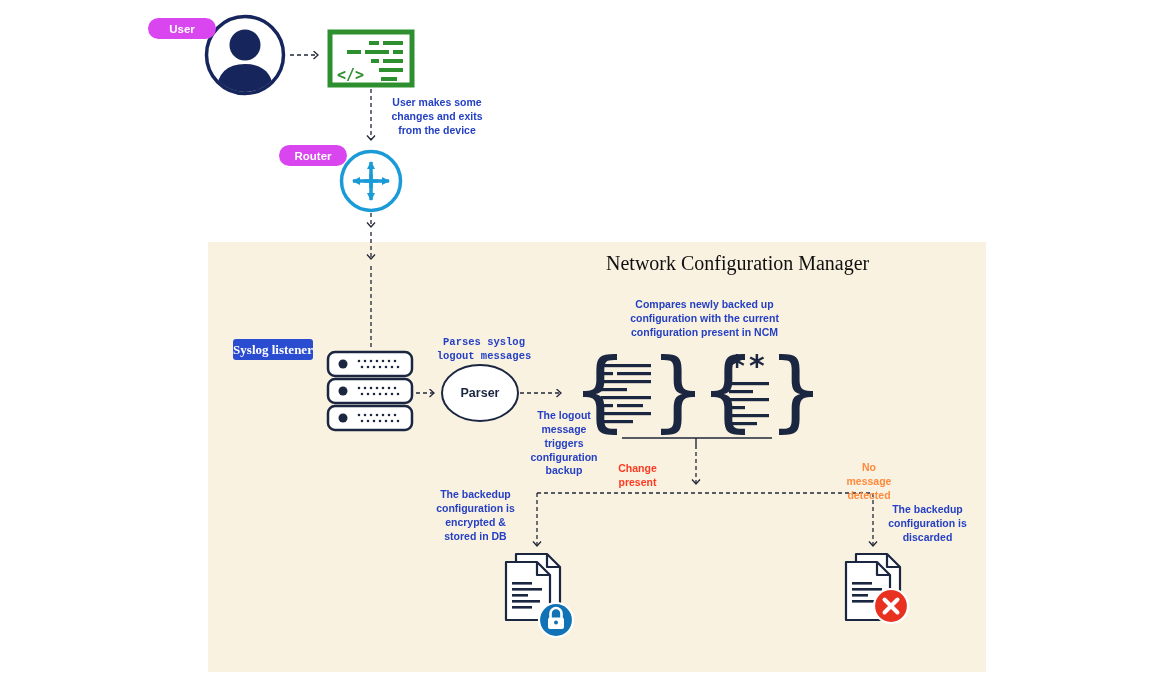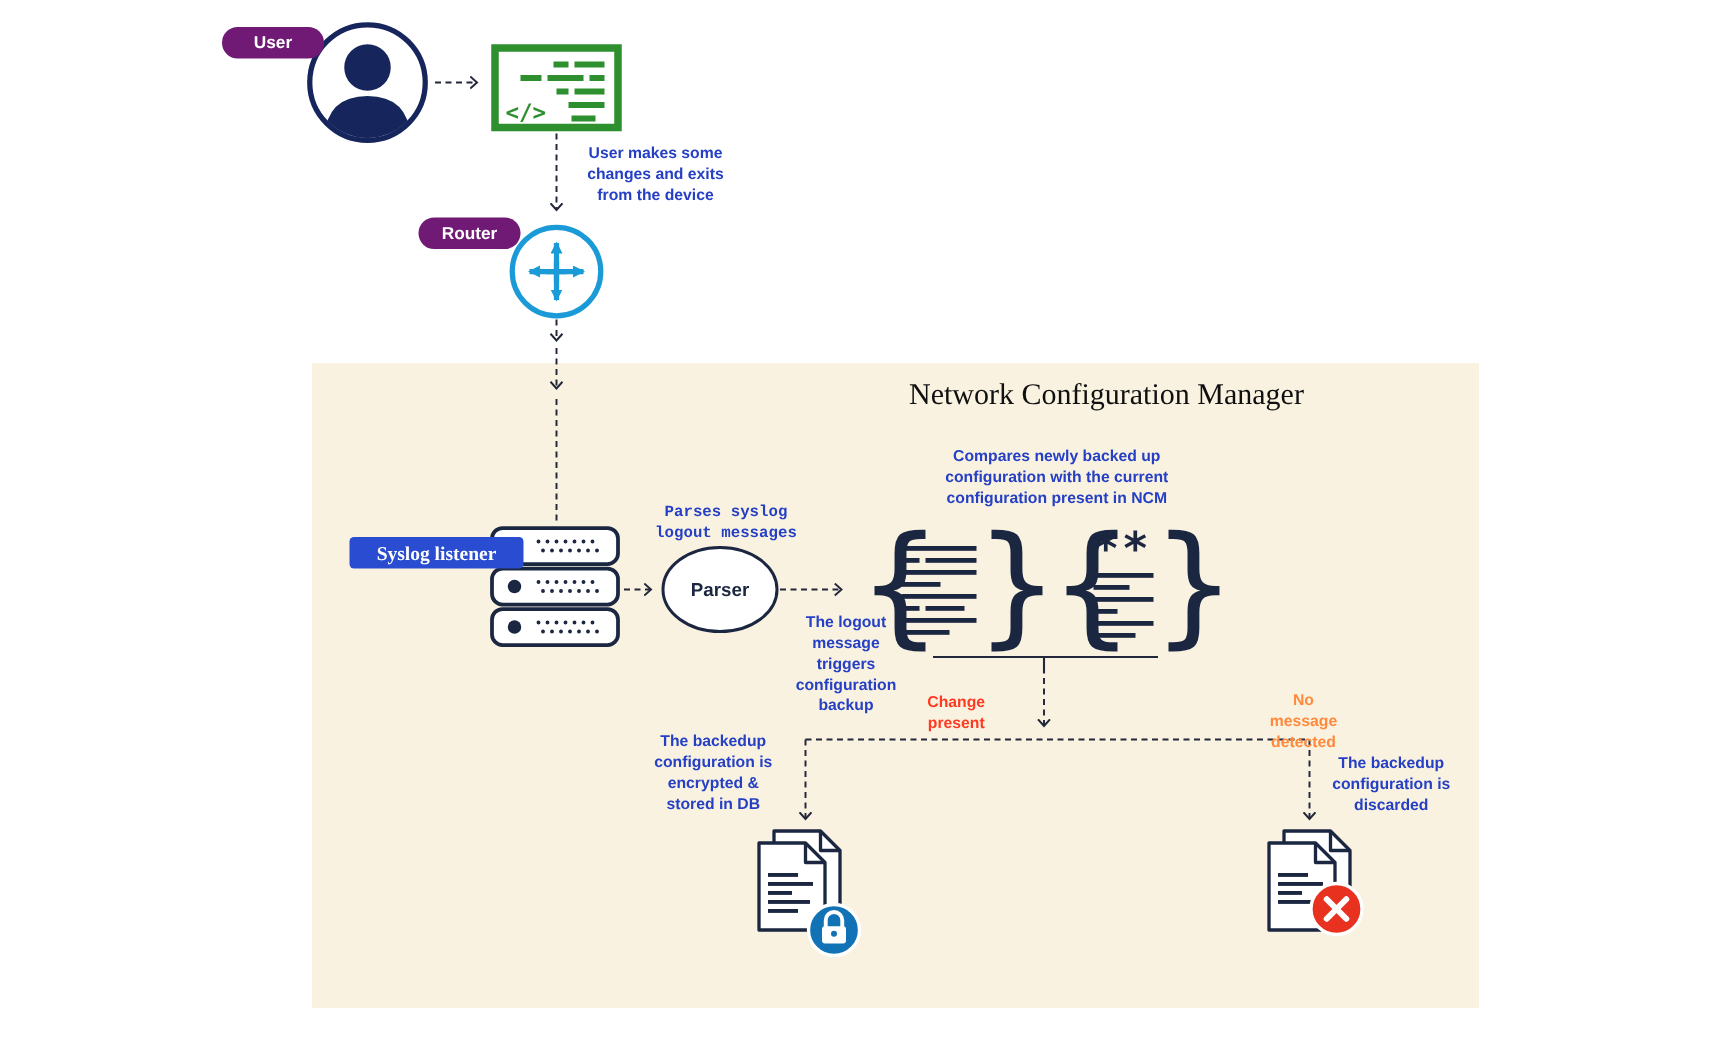--- a/index.html
+++ b/index.html
@@ -6,21 +6,21 @@
   #canvas{position:relative;width:1150px;height:693px;background:#fff;overflow:hidden;
           font-family:"Liberation Sans",sans-serif;}
   .panel{position:absolute;left:208px;top:242px;width:778px;height:430px;background:#faf2e0;}
   #wires{position:absolute;left:0;top:0;width:1150px;height:693px;pointer-events:none;}
   .title{position:absolute;left:606px;top:252px;width:372px;text-align:left;
          font-family:"Liberation Serif",serif;font-size:20px;color:#101010;white-space:nowrap;}
   .note{position:absolute;font-weight:bold;font-size:10.5px;line-height:1.32;
         color:#2540c4;text-align:center;}
   .note.red{color:#fe3b22;}
   .note.orange{color:#ff8a3d;}
-  .pill{position:absolute;height:21px;background:#701a75;color:#fff;border-radius:12px;
+  .pill{position:absolute;height:21px;background:#d946ef;color:#fff;border-radius:12px;
         display:flex;align-items:center;justify-content:center;
         font-weight:bold;font-size:11.5px;}
   .tag{position:absolute;height:21px;background:#2a4cd0;color:#fff;border-radius:3px;
        display:flex;align-items:center;justify-content:center;
        font-family:"Liberation Serif",serif;font-weight:bold;font-size:13px;}
 </style>
 </head>
 <body>
 
 <div id="canvas">
@@ -186,21 +186,21 @@
         <g stroke="#fff" stroke-width="4" stroke-linecap="round">
           <line x1="884.5" y1="599.5" x2="897.5" y2="612.5"></line>
           <line x1="897.5" y1="599.5" x2="884.5" y2="612.5"></line>
         </g>
       </g>
     </g>
   </svg>
 
   <div class="pill" style="left:148px;top:18px;width:68px;">User</div>
   <div class="pill" style="left:279px;top:145px;width:68px;">Router</div>
-  <div class="tag" style="left:233px;top:358px;width:116px;">Syslog listener</div>
+  <div class="tag" style="left:233px;top:339px;width:80px;">Syslog listener</div>
 
   <div class="title">Network Configuration Manager</div>
 
   <div class="note" style="left:382px;top:96px;width:110px;">User makes some changes and exits from the device</div>
   <div class="note" style="left:436px;top:336px;width:96px;font-family:Liberation Mono, monospace;">Parses syslog logout messages</div>
   <div class="note" style="left:622px;top:298px;width:165px;">Compares newly backed up configuration with the current configuration present in NCM</div>
   <div class="note" style="left:524px;top:409px;width:80px;">The logout message triggers configuration backup</div>
   <div class="note red" style="left:610px;top:462px;width:55px;">Change present</div>
   <div class="note orange" style="left:839px;top:461px;width:60px;">No message detected</div>
   <div class="note" style="left:428px;top:488px;width:95px;">The backedup configuration is encrypted &amp; stored in DB</div>

